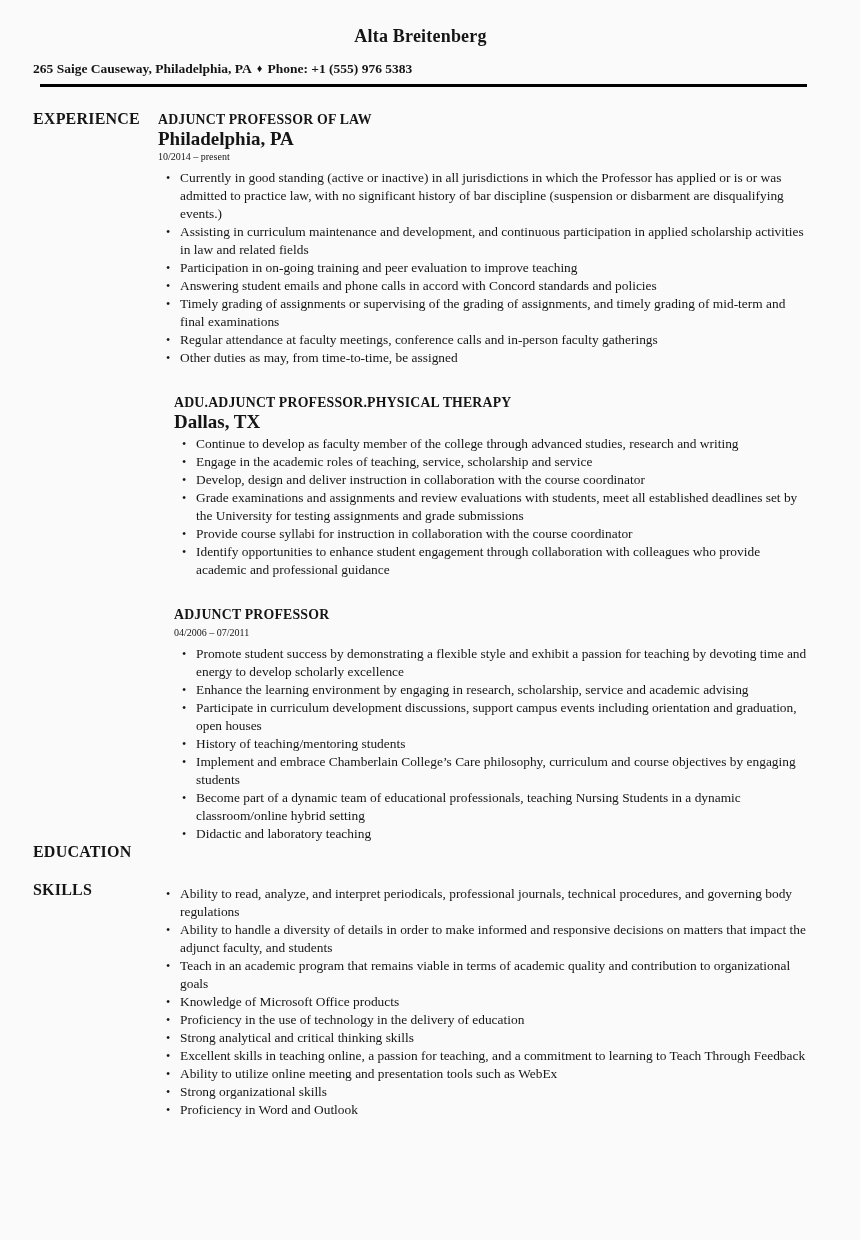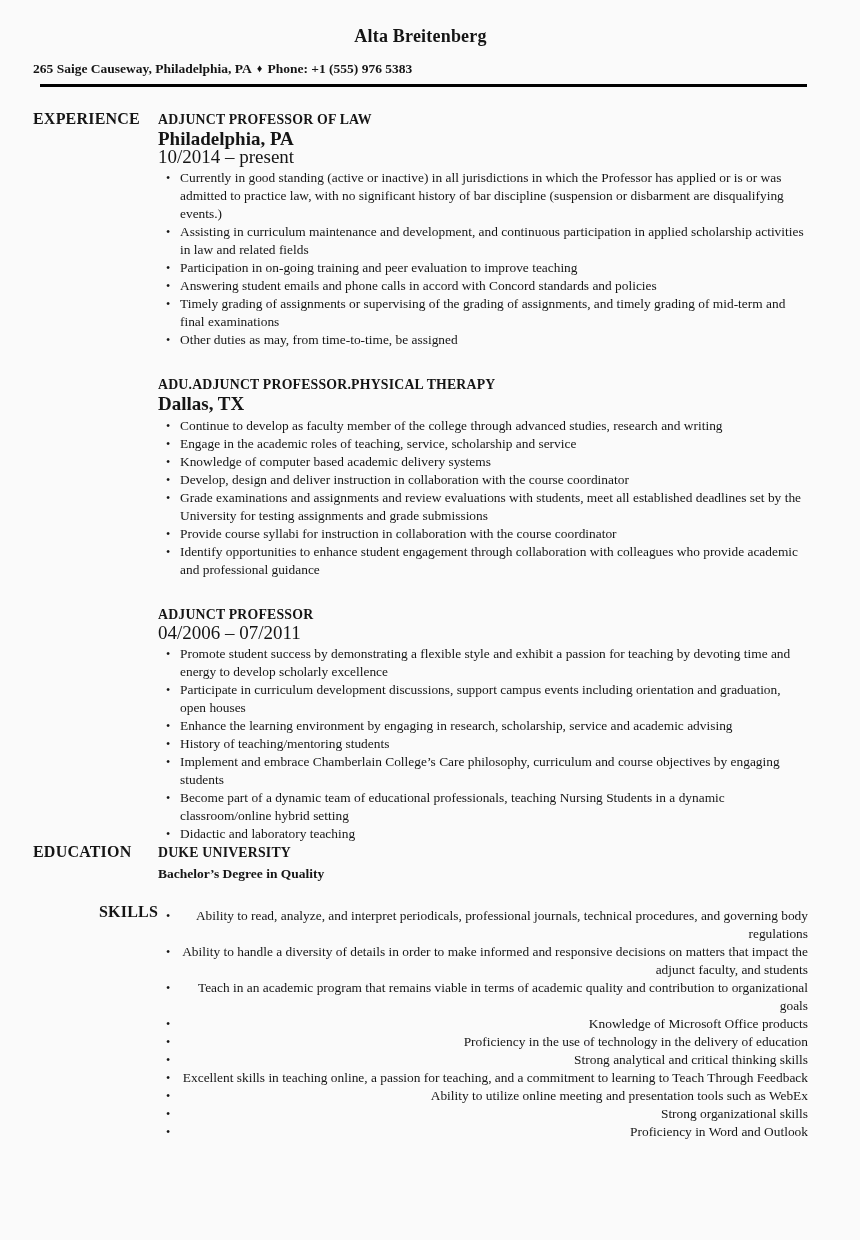--- a/index.html
+++ b/index.html
@@ -38,47 +38,47 @@
   }
   .divider {
     height: 0;
     border-top: 3px solid #000;
     margin: 7px 1px 0 7px;
   }
   
   .row { display: flex; align-items: flex-start; }
   .row-experience { margin-top: 23px; }
   .row-education  { }
-  .row-skills     { margin-top: 20px; text-align: right; }
+  .row-skills     { margin-top: 20px; }
   .label {
     flex: none;
     width: 125px;
     font-weight: 700;
     font-size: 16px;
     line-height: 18px;
     letter-spacing: 0.2px;
   }
   .content { flex: 1; min-width: 0; }
   
-  .job + .job { margin-top: 26px; }
+  .job + .job { margin-top: 26px; margin-left: 16px; }
   .job-title {
     margin: 0;
     font-size: 13.8px;
     font-weight: 700;
     line-height: 19px;
     letter-spacing: 0.2px;
   }
   .job-loc {
     font-weight: 700;
     font-size: 19px;
     line-height: 18px;
     margin-top: 1px;
   }
   .job-dates {
-    font-size: 19px;
+    font-size: 10px;
     line-height: 17px;
   }
   
   ul.bullets {
     list-style: none;
     margin: 4px 0 0 0;
     padding: 0;
   }
   ul.bullets li {
     position: relative;
@@ -127,61 +127,57 @@
       <article class="job">
         <h3 class="job-title">ADJUNCT PROFESSOR OF LAW</h3>
         <div class="job-loc">Philadelphia, PA</div>
         <div class="job-dates">10/2014 – present</div>
         <ul class="bullets">
           <li>Currently in good standing (active or inactive) in all jurisdictions in which the Professor has applied or is or was admitted to practice law, with no significant history of bar discipline (suspension or disbarment are disqualifying events.)</li>
           <li>Assisting in curriculum maintenance and development, and continuous participation in applied scholarship activities in law and related fields</li>
           <li>Participation in on-going training and peer evaluation to improve teaching</li>
           <li>Answering student emails and phone calls in accord with Concord standards and policies</li>
           <li>Timely grading of assignments or supervising of the grading of assignments, and timely grading of mid-term and final examinations</li>
+          <li>Regular attendance at faculty meetings, conference calls and in-person faculty gatherings</li>
           <li>Other duties as may, from time-to-time, be assigned</li>
         </ul>
       </article>
 
       <article class="job">
         <h3 class="job-title">ADU.ADJUNCT PROFESSOR.PHYSICAL THERAPY</h3>
         <div class="job-loc">Dallas, TX</div>
         <ul class="bullets">
           <li>Continue to develop as faculty member of the college through advanced studies, research and writing</li>
           <li>Engage in the academic roles of teaching, service, scholarship and service</li>
-          <li>Knowledge of computer based academic delivery systems</li>
           <li>Develop, design and deliver instruction in collaboration with the course coordinator</li>
           <li>Grade examinations and assignments and review evaluations with students, meet all established deadlines set by the University for testing assignments and grade submissions</li>
           <li>Provide course syllabi for instruction in collaboration with the course coordinator</li>
           <li>Identify opportunities to enhance student engagement through collaboration with colleagues who provide academic and professional guidance</li>
         </ul>
       </article>
 
       <article class="job">
         <h3 class="job-title">ADJUNCT PROFESSOR</h3>
         <div class="job-dates">04/2006 – 07/2011</div>
         <ul class="bullets">
           <li>Promote student success by demonstrating a flexible style and exhibit a passion for teaching by devoting time and energy to develop scholarly excellence</li>
+          <li>Enhance the learning environment by engaging in research, scholarship, service and academic advising</li>
           <li>Participate in curriculum development discussions, support campus events including orientation and graduation, open houses</li>
-          <li>Enhance the learning environment by engaging in research, scholarship, service and academic advising</li>
           <li>History of teaching/mentoring students</li>
           <li>Implement and embrace Chamberlain College’s Care philosophy, curriculum and course objectives by engaging students</li>
           <li>Become part of a dynamic team of educational professionals, teaching Nursing Students in a dynamic classroom/online hybrid setting</li>
           <li>Didactic and laboratory teaching</li>
         </ul>
       </article>
 
     </div>
   </section>
 
   <section class="row row-education">
     <div class="label">EDUCATION</div>
-    <div class="content">
-      <div class="edu-school">DUKE UNIVERSITY</div>
-      <div class="edu-degree">Bachelor’s Degree in Quality</div>
-    </div>
   </section>
 
   <section class="row row-skills">
     <div class="label">SKILLS</div>
     <div class="content">
       <ul class="bullets">
         <li>Ability to read, analyze, and interpret periodicals, professional journals, technical procedures, and governing body regulations</li>
         <li>Ability to handle a diversity of details in order to make informed and responsive decisions on matters that impact the adjunct faculty, and students</li>
         <li>Teach in an academic program that remains viable in terms of academic quality and contribution to organizational goals</li>
         <li>Knowledge of Microsoft Office products</li>

